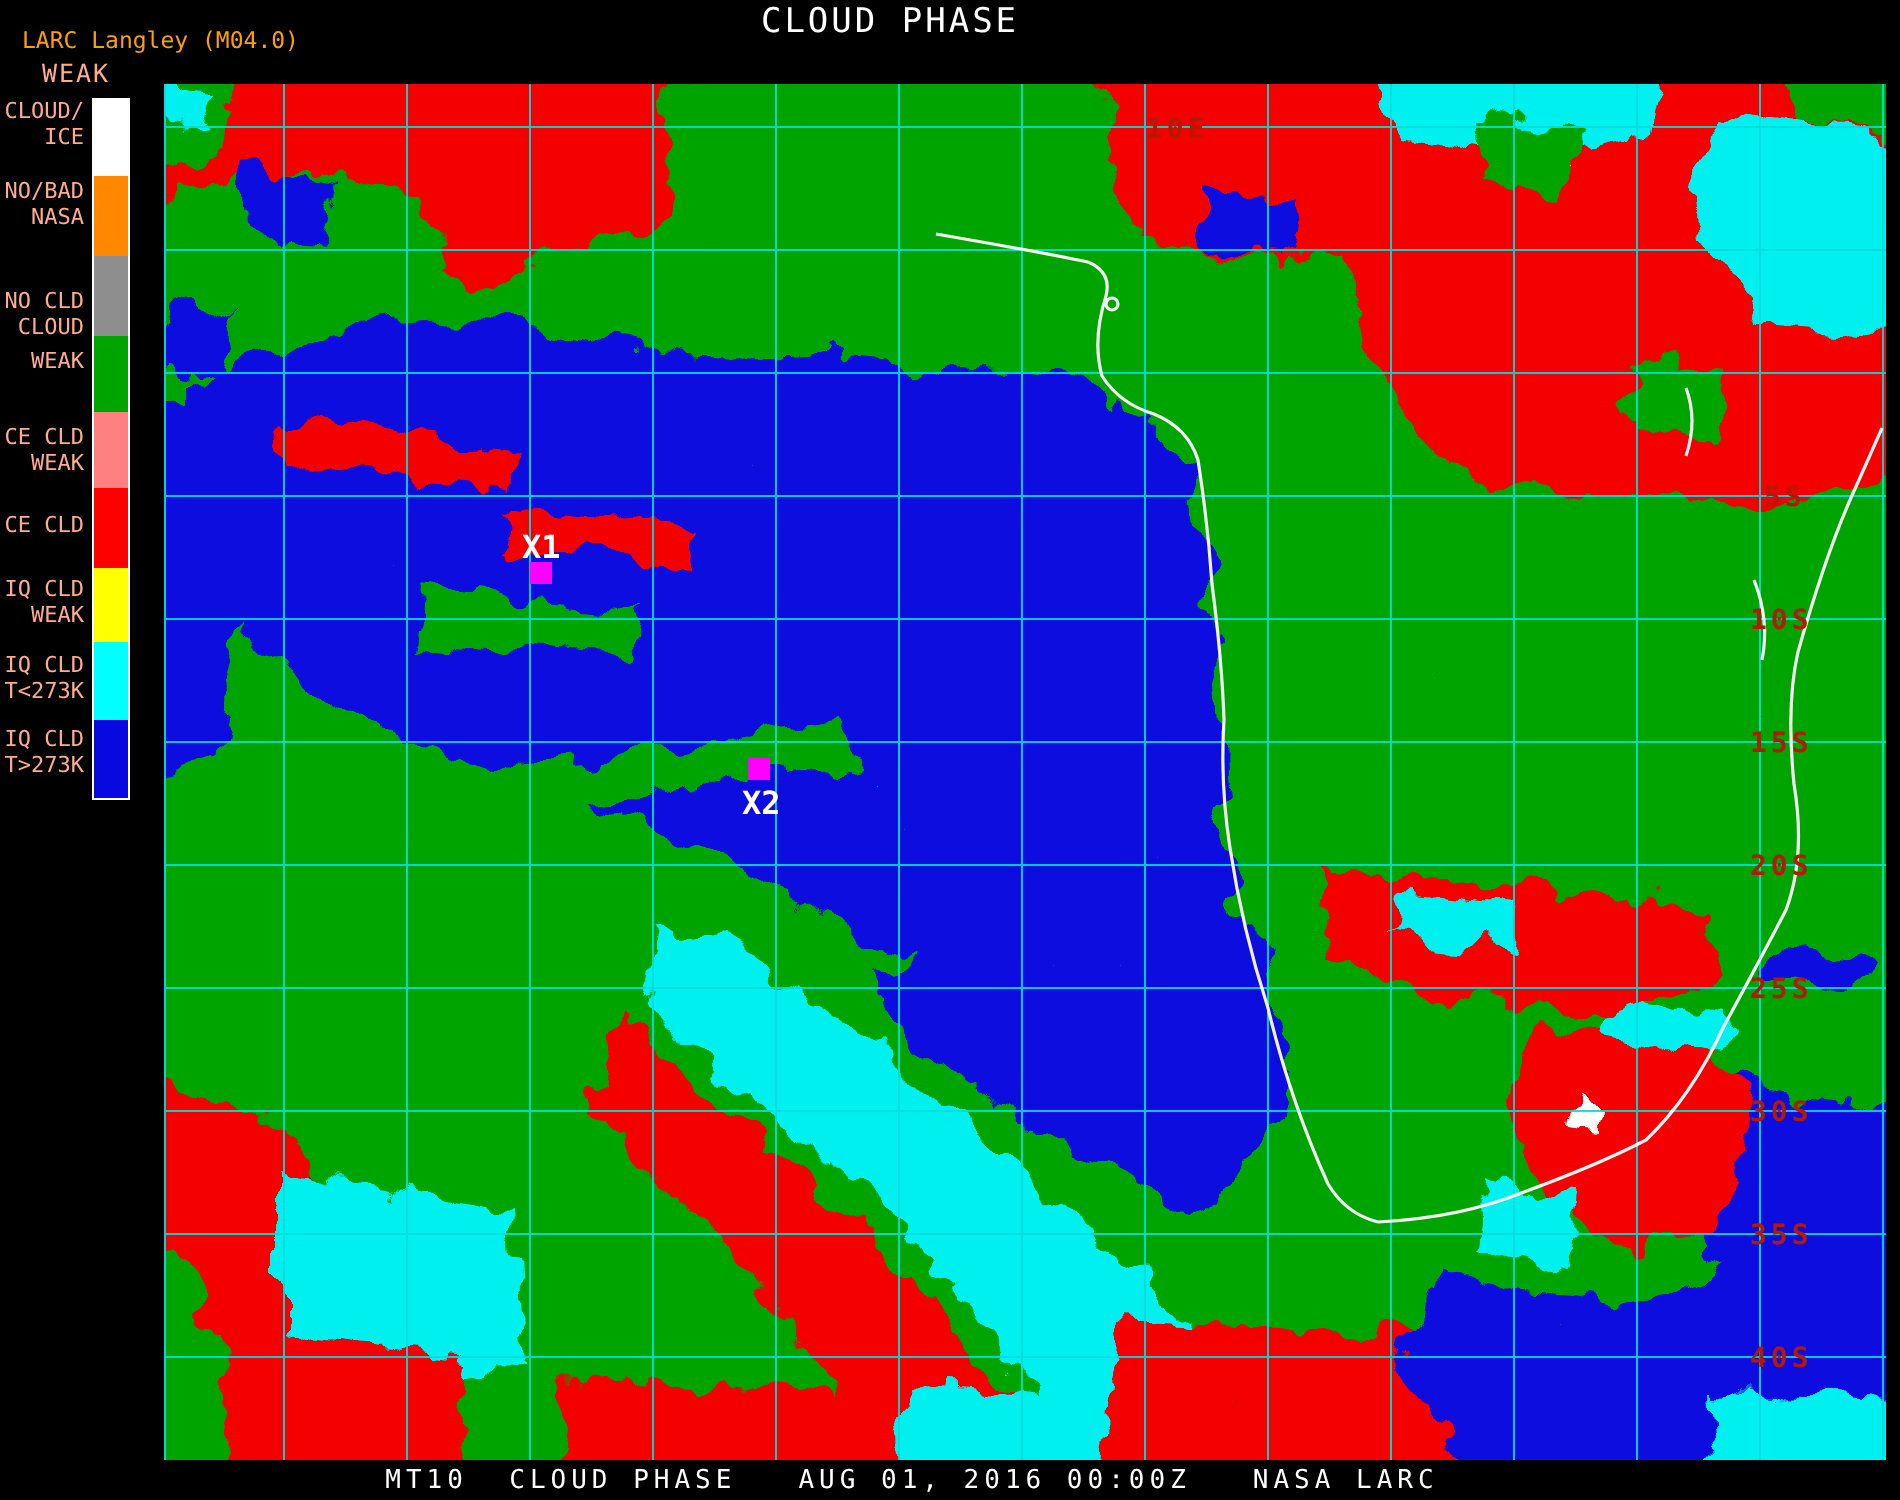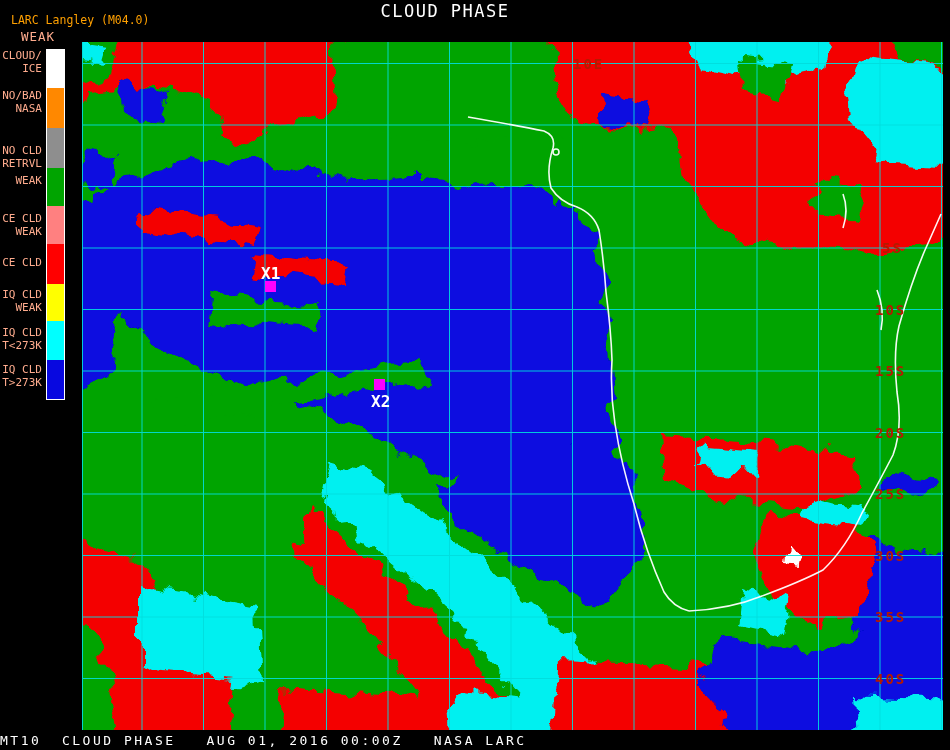--- a/index.html
+++ b/index.html
@@ -10,21 +10,21 @@
          font-size:17px;letter-spacing:1.5px;white-space:pre;}
   .subtitle{position:absolute;left:0;top:19px;width:890px;text-align:center;color:#fff;
             font-size:14.5px;letter-spacing:.5px;white-space:pre;}
   .phase-title{position:absolute;left:8px;top:29px;width:60px;text-align:center;
                color:#ffac8e;font-size:12.5px;letter-spacing:1px;}
   .cbar{position:absolute;left:46px;top:49px;width:17px;height:349px;border:1px solid #fff;
         box-sizing:content-box;}
   .cbar .seg{width:100%;}
   .lgd{position:absolute;right:908px;text-align:right;color:#ffac8e;font-size:11px;
        line-height:13px;white-space:pre;}
-  .footer{position:absolute;left:0;top:733px;width:912px;color:#fff;
+  .footer{position:absolute;left:0;top:733px;width:912px;text-align:center;color:#fff;
           font-size:13px;letter-spacing:2.5px;white-space:pre;}
   svg{position:absolute;left:0;top:0;}
   .latlab{font-family:"DejaVu Sans Mono",monospace;font-size:14px;font-weight:bold;letter-spacing:2px;}
   .mklab{font-family:"DejaVu Sans Mono",monospace;font-size:16px;font-weight:bold;fill:#fff;}
 </style>
 </head>
 <body>
 
 <div id="stage">
 
@@ -173,21 +173,21 @@
     <div class="seg" style="height: 40px; background: rgb(142, 142, 142);"></div>
     <div class="seg" style="height: 38px; background: rgb(0, 164, 0);"></div>
     <div class="seg" style="height: 38px; background: rgb(255, 128, 128);"></div>
     <div class="seg" style="height: 40px; background: rgb(255, 0, 0);"></div>
     <div class="seg" style="height: 37px; background: rgb(255, 255, 0);"></div>
     <div class="seg" style="height: 39px; background: rgb(0, 255, 255);"></div>
     <div class="seg" style="height: 39px; background: rgb(8, 8, 224);"></div>
   </div>
   <div class="lgd" style="top:49px"><span>CLOUD/</span><br><span>ICE</span></div>
   <div class="lgd" style="top:89px"><span>NO/BAD</span><br><span>NASA</span></div>
-  <div class="lgd" style="top:144px"><span>NO CLD</span><br><span>RETRVL</span></div>
+  <div class="lgd" style="top:144px"><span>NO CLD</span><br><span>CLOUD</span></div>
   <div class="lgd" style="top:174px"><span>WEAK</span></div>
   <div class="lgd" style="top:212px"><span>CE CLD</span><br><span>WEAK</span></div>
   <div class="lgd" style="top:256px"><span>CE CLD</span></div>
   <div class="lgd" style="top:288px"><span>IQ CLD</span><br><span>WEAK</span></div>
   <div class="lgd" style="top:326px"><span>IQ CLD</span><br><span>T&lt;273K</span></div>
   <div class="lgd" style="top:363px"><span>IQ CLD</span><br><span>T&gt;273K</span></div>
 
   <div class="footer">MT10  CLOUD PHASE   AUG 01, 2016 00:00Z   NASA LARC</div>
 </div>
 

